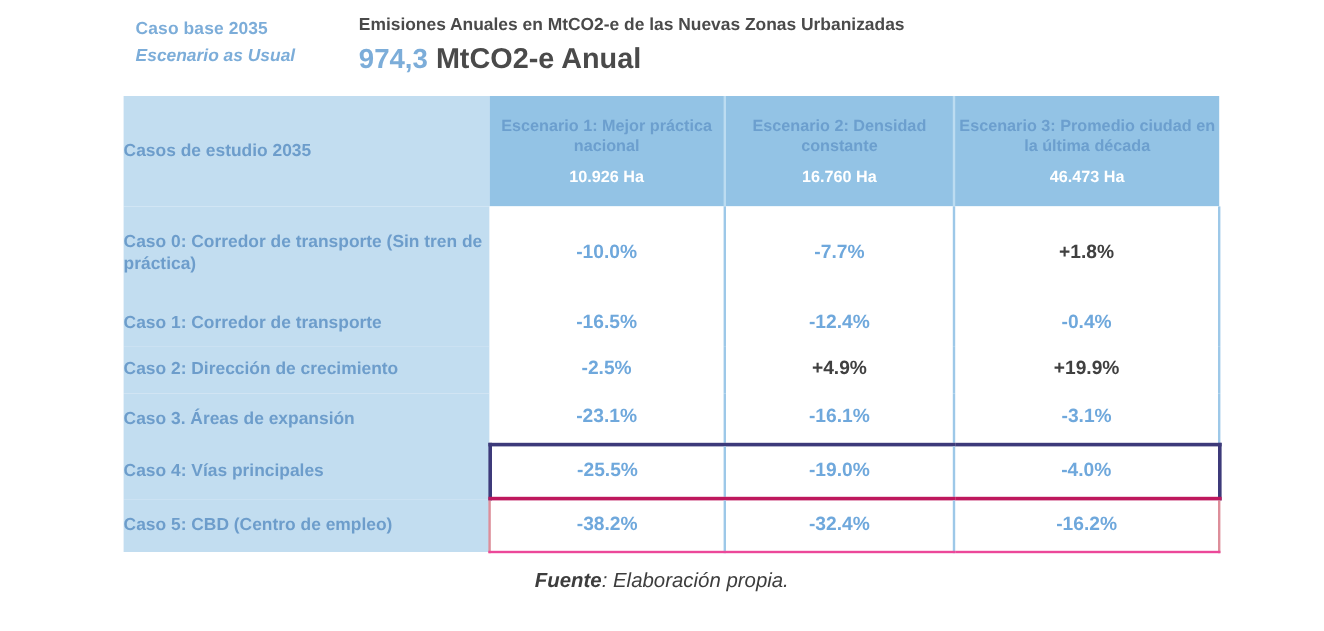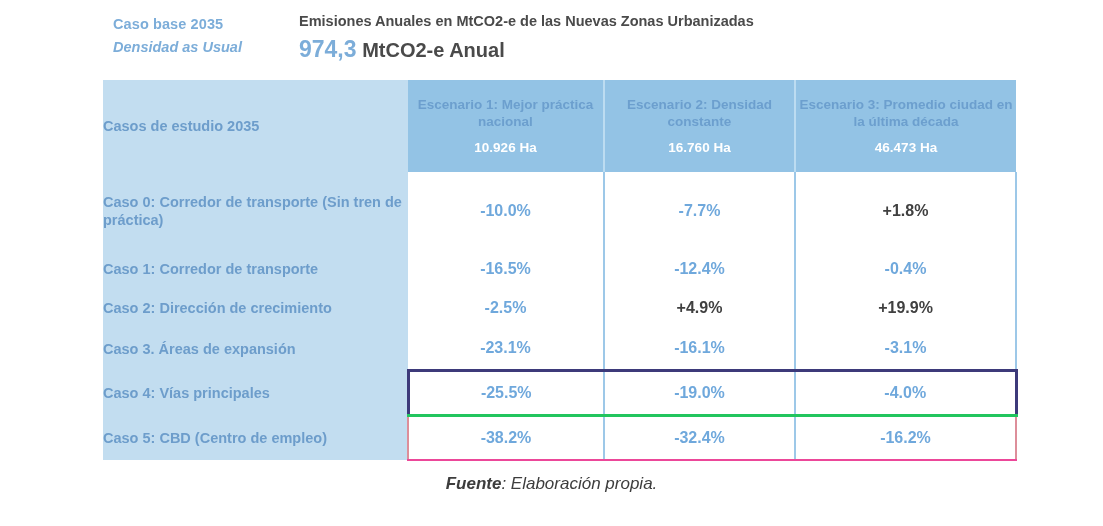--- a/index.html
+++ b/index.html
@@ -64,21 +64,21 @@
     line-height: 30px;
     white-space: nowrap;
     padding-top: 2px;
   }
   .top-right .subline .big-num {
     font-size: 23px;
     font-weight: bold;
     color: #7cadd9;
   }
   .top-right .subline .big-unit {
-    font-size: 20px;
+    font-size: 24px;
     font-weight: bold;
     color: #4a4a4a;
   }
 
   
   .table-wrap {
     position: absolute;
     left: 103px;
     top: 80px;
     width: 913px;
@@ -145,21 +145,21 @@
     border-right: 2px solid #9dc8e8;
     border-left: 0;
   }
   .val-cell.last { border-right: 2px solid #9dc8e8; }
   .neg { color: #6fa8dc; }
   .pos { color: #404040; }
 
   
   tr.hl-navy td.val-cell {
     border-top: 3px solid #3d3a7a;
-    border-bottom: 3px solid #22c55e;
+    border-bottom: 3px solid #be185d;
   }
   tr.hl-navy td.val-cell.first { border-left: 3px solid #3d3a7a; }
   tr.hl-navy td.val-cell.last  { border-right: 3px solid #3d3a7a; }
 
   tr.hl-red td.val-cell {
     border-top: 2px solid #dd8e9a;
     border-bottom: 2px solid #ec4899;
   }
   tr.hl-red td.val-cell.first { border-left: 2px solid #dd8e9a; }
   tr.hl-red td.val-cell.last  { border-right: 2px solid #dd8e9a; }
@@ -179,21 +179,21 @@
   .source .strong { font-weight: bold; font-style: italic; }
 </style>
 </head>
 <body>
 
 <div id="page">
 
   <div class="top-block">
     <div class="top-left">
       <div class="line1">Caso base 2035</div>
-      <div class="line2">Densidad as Usual</div>
+      <div class="line2">Escenario as Usual</div>
     </div>
     <div class="top-right">
       <div class="title">Emisiones Anuales en MtCO2-e de las Nuevas Zonas Urbanizadas</div>
       <div class="subline">
         <span class="big-num">974,3</span><span class="big-unit">&nbsp;</span><span class="big-unit">MtCO2-e Anual</span>
       </div>
     </div>
   </div>
 
   <div class="table-wrap">

